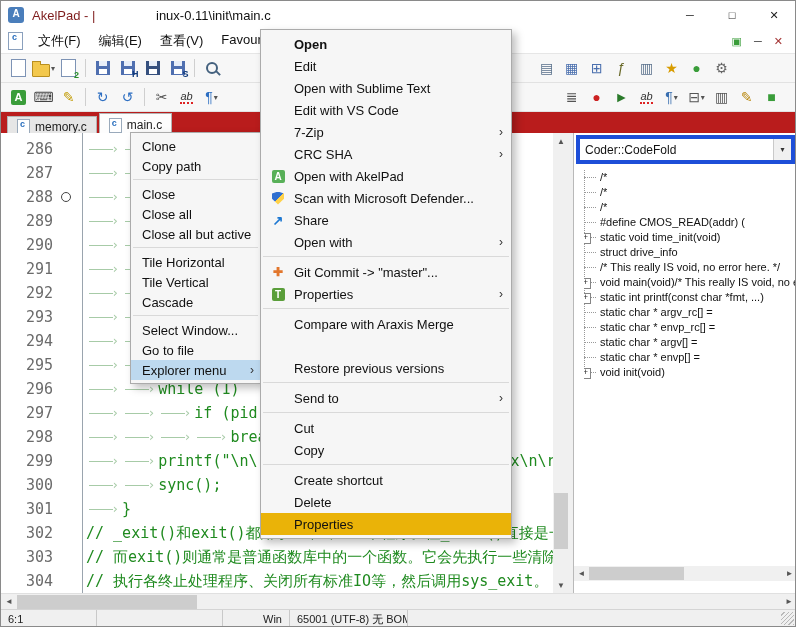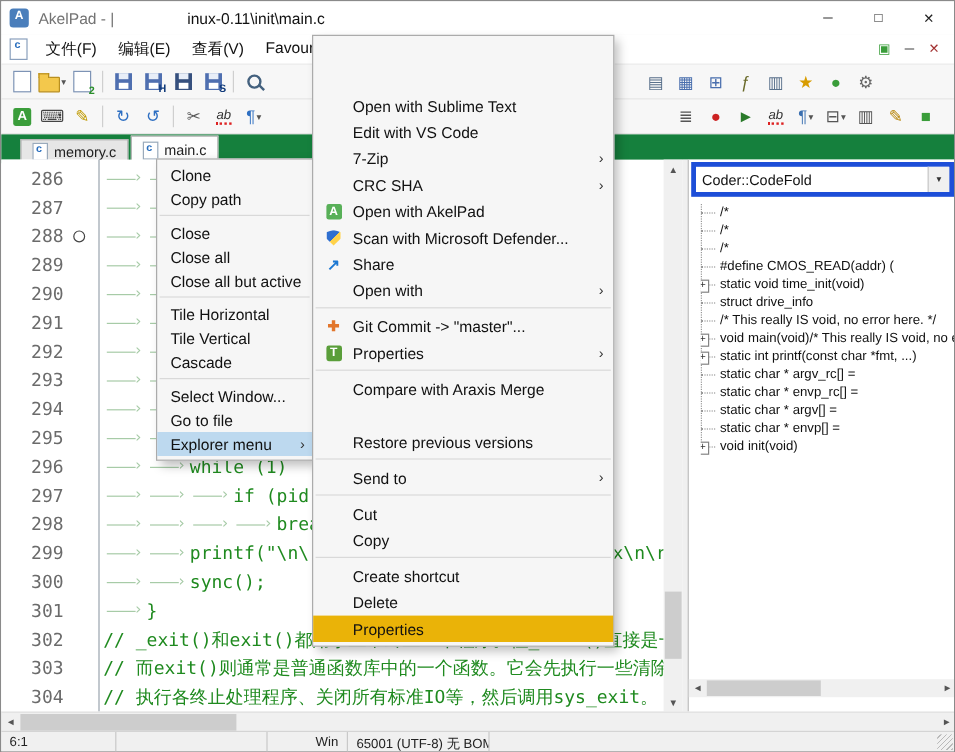--- a/index.html
+++ b/index.html
@@ -3,21 +3,21 @@
 <meta charset="utf-8">
 <style>
   html,body{margin:0;padding:0;background:#dcdcdc;}
   .window{position:relative;width:796px;height:627px;box-sizing:border-box;border:1px solid #8a8a8a;
           background:#f0f0f0;font-family:"Liberation Sans",sans-serif;overflow:hidden;}
 
   
   .titlebar{height:28px;background:#fff;display:flex;align-items:center;position:relative;}
   .app-icon{width:16px;height:16px;margin:0 8px 0 7px;background:#4a7ebb;border-radius:3px;position:relative;flex:none;}
   .app-icon::after{content:"A";position:absolute;left:0;top:1px;width:100%;text-align:center;color:#fff;font-size:10px;font-weight:bold;}
-  .title-app{font-size:13px;color:#737373;white-space:pre;}
+  .title-app{font-size:13px;color:#7f1d1d;white-space:pre;}
   .title-path{position:absolute;left:155px;font-size:13px;color:#111;white-space:pre;}
   .win-controls{margin-left:auto;display:flex;height:100%;}
   .wbtn{width:42px;display:flex;align-items:center;justify-content:center;font-size:11px;color:#222;}
 
   
   .menubar{height:24px;background:#fff;display:flex;align-items:center;padding-left:4px;border-bottom:1px solid #e6e6e6;}
   .mb-doc{width:13px;height:16px;background:#fff;border:1px solid #8aa0bd;margin:0 6px 0 3px;position:relative;flex:none;}
   .mb-doc::after{content:"c";position:absolute;left:3px;top:-1px;font-size:9px;color:#2a6fbe;font-weight:bold;}
   .mb-item{padding:0 9px;font-size:13px;color:#111;white-space:nowrap;}
   .mdi{margin-left:auto;display:flex;align-items:center;gap:12px;padding-right:12px;}
@@ -42,21 +42,21 @@
   .art.floppy::after{content:"";position:absolute;bottom:1px;left:3px;width:8px;height:5px;background:#fff;}
   .art.floppy.dark{background:#36507e;}
   .art.search{width:16px;height:16px;}
   .art.search::before{content:"";position:absolute;left:2px;top:2px;width:8px;height:8px;border:2px solid #44617e;border-radius:50%;}
   .art.search::after{content:"";position:absolute;left:11px;top:12px;width:6px;height:2px;background:#44617e;transform:rotate(45deg);}
   .art.box-green{background:#3a9d3a;color:#fff;width:15px;height:15px;border-radius:2px;font-size:11px;font-weight:bold;}
   .art.textab{font-size:11px;font-style:italic;border-bottom:2px dotted #d22;line-height:11px;color:#333;}
   .badge{position:absolute;right:-4px;bottom:-4px;font-size:9px;font-weight:bold;}
 
   
-  .tabbar{height:24px;background:#15803d;display:flex;align-items:flex-end;padding-left:16px;}
+  .tabbar{height:24px;background:#b91c1c;display:flex;align-items:flex-end;padding-left:6px;}
   .tab{height:20px;display:flex;align-items:center;padding:0 9px;font-size:12px;color:#222;background:#e6e6e6;
        border:1px solid #b4b4b4;border-bottom:none;margin-right:2px;box-sizing:border-box;}
   .tab.active{background:#fdfdfd;height:23px;}
   .cic{width:11px;height:13px;background:#fff;border:1px solid #9aaabb;margin-right:5px;position:relative;flex:none;}
   .cic::after{content:"c";position:absolute;left:2px;top:-1px;font-size:9px;color:#2a6fbe;font-weight:bold;}
 
   
   .main{position:absolute;top:132px;left:0;width:796px;height:460px;display:flex;background:#fff;}
   .gutter{width:82px;background:#fff;border-right:1px solid #9aa4ae;padding-top:4px;box-sizing:border-box;flex:none;}
   .gl{height:24px;display:flex;align-items:center;}
@@ -489,23 +489,25 @@
         <span class="mlabel">Go to file</span>
       </div>
       <div class="mrow hl">
         <span class="mlabel">Explorer menu</span>
         <span class="marrow">›</span>
       </div>
     </div>
   <div class="menu menu2">
       <div class="mrow bold">
         <span class="mic"></span>
-      </div>
-      <div class="mrow">
-        <span class="mic"></span>
+        <span class="mlabel">Open</span>
+      </div>
+      <div class="mrow">
+        <span class="mic"></span>
+        <span class="mlabel">Edit</span>
       </div>
       <div class="mrow">
         <span class="mic"></span>
         <span class="mlabel">Open with Sublime Text</span>
       </div>
       <div class="mrow">
         <span class="mic"></span>
         <span class="mlabel">Edit with VS Code</span>
       </div>
       <div class="mrow">

